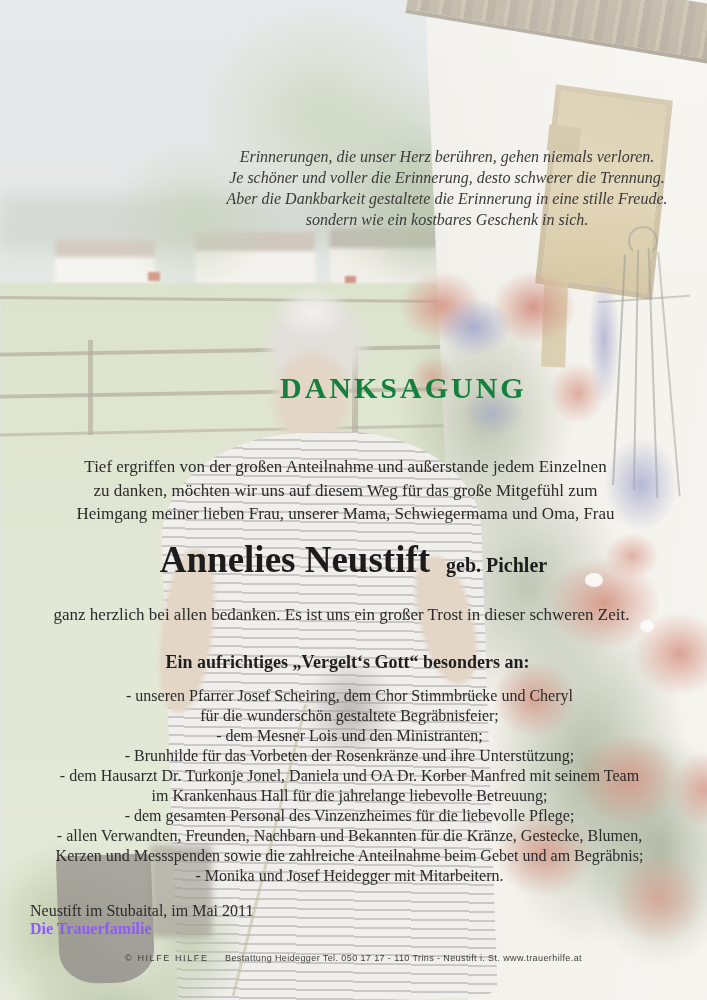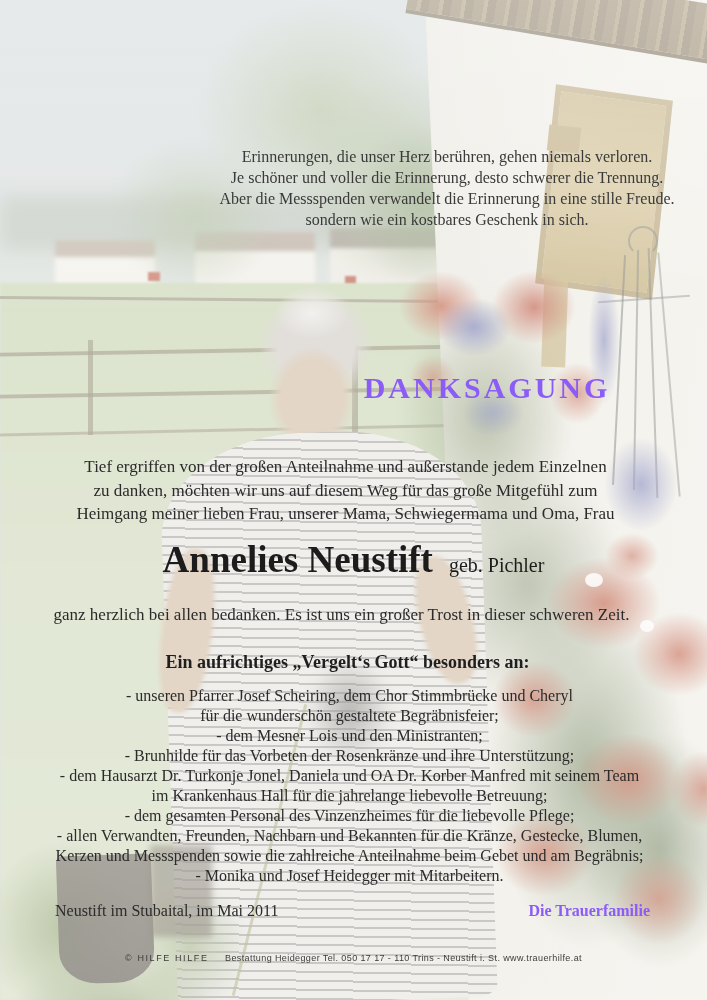--- a/index.html
+++ b/index.html
@@ -107,33 +107,33 @@
   .pot{left:58px;top:855px;width:95px;height:128px;transform:rotate(-2deg);opacity:.85;
        border-radius:6px 6px 40% 40% / 6px 6px 25% 25%;
        background:linear-gradient(180deg,#5a5348,#48423a);}
   .pot2{left:150px;top:845px;width:62px;height:92px;background:rgba(90,80,65,.6);filter:blur(3px);}
   .whiteout{inset:0;background:rgba(255,255,255,.42);}
   .topfade{left:0;top:0;width:707px;height:320px;
            background:linear-gradient(180deg,rgba(255,255,255,.3),rgba(255,255,255,0));}
   
   .content{position:absolute;inset:0;z-index:2;}
   .content > div{position:absolute;}
-  .poem{top:146px;left:187px;width:520px;text-align:center;
+  .poem{top:146px;left:187px;width:520px;text-align:center;font-style:italic;
         font-size:16px;line-height:21px;color:#3a3a3a;}
-  .title{top:371px;left:280px;width:414px;text-align:center;font-weight:bold;
-         font-size:30px;letter-spacing:3px;color:#8b5cf6;}
+  .title{top:371px;left:280px;width:414px;font-weight:bold;
+         font-size:30px;letter-spacing:3px;color:#15803d;}
   .intro{top:455px;left:-8px;width:707px;text-align:center;font-size:17px;line-height:23.5px;color:#2b2b2b;}
   .nameline{top:538px;left:0;width:707px;text-align:center;color:#1c1c1c;}
   .nameline .big{font-size:37px;font-weight:bold;}
-  .nameline .small{font-size:20px;font-weight:normal;margin-left:12px;}
+  .nameline .small{font-size:20px;font-weight:bold;margin-left:12px;}
   .ganz{top:605px;left:-12px;width:707px;text-align:center;font-size:17px;color:#2b2b2b;}
   .appeal{top:652px;left:-6px;width:707px;text-align:center;font-size:18px;font-weight:bold;color:#1f1f1f;}
   .thanks{top:686px;left:-4px;width:707px;text-align:center;font-size:16px;line-height:20px;color:#2b2b2b;}
   .bottomrow{top:902px;left:0;width:707px;display:flex;justify-content:space-between;
-             padding:0 57px 0 55px;box-sizing:border-box;font-size:16px;color:#2b2b2b;}
+             padding:0 57px 0 30px;box-sizing:border-box;font-size:16px;color:#2b2b2b;flex-direction:column;}
   .bottomrow .family{font-weight:bold;color:#8b5cf6;}
   .footer{top:953px;left:0;width:707px;text-align:center;color:#3d3d3d;
           font-family:"Liberation Sans", sans-serif;font-size:9px;}
   .footer .brand{letter-spacing:1.6px;margin-right:14px;}
   .footer .info{letter-spacing:.4px;}
 </style>
 </head>
 <body>
 
 <div class="page">
@@ -208,21 +208,21 @@
     <div class="pot2"></div>
     <div class="whiteout"></div>
     <div class="topfade"></div>
   </div>
 
   <div class="content">
 
     <div class="poem">
       <div>Erinnerungen, die unser Herz berühren, gehen niemals verloren.</div>
       <div>Je schöner und voller die Erinnerung, desto schwerer die Trennung.</div>
-      <div>Aber die Messspenden verwandelt die Erinnerung in eine stille Freude.</div>
+      <div>Aber die Dankbarkeit gestaltete die Erinnerung in eine stille Freude.</div>
       <div>sondern wie ein kostbares Geschenk in sich.</div>
     </div>
 
     <div class="title">DANKSAGUNG</div>
 
     <div class="intro">
       <div>Tief ergriffen von der großen Anteilnahme und außerstande jedem Einzelnen</div>
       <div>zu danken, möchten wir uns auf diesem Weg für das große Mitgefühl zum</div>
       <div>Heimgang meiner lieben Frau, unserer Mama, Schwiegermama und Oma, Frau</div>
     </div>

